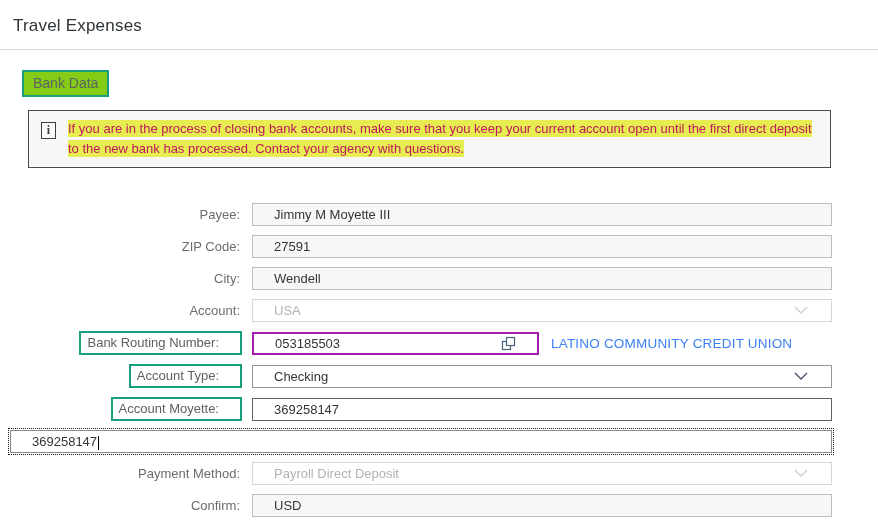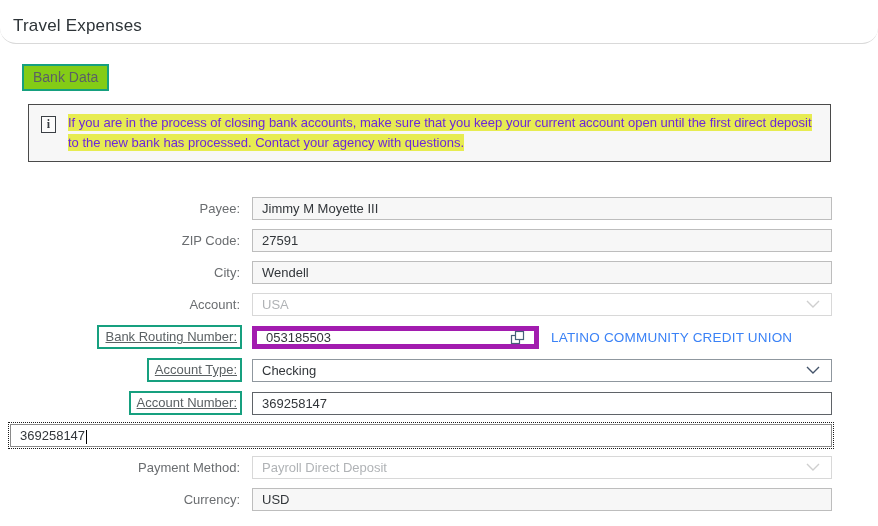--- a/index.html
+++ b/index.html
@@ -3,21 +3,21 @@
 <meta charset="utf-8">
 <style>
   * { margin:0; padding:0; box-sizing:border-box; }
   html,body { background:#ffffff; }
   body {
     width:878px; height:526px; overflow:hidden;
     font-family:"Liberation Sans", sans-serif;
     color:#32363a; position:relative;
   }
   
-  .page-header { padding:16px 12px 7px 13px; border-bottom:1px solid #d9d9d9;border-radius:16px; }
+  .page-header { padding:16px 12px 13px 13px; border-bottom:1px solid #d9d9d9; }
   .page-title { font-size:17px; color:#2e3438; font-weight:400; letter-spacing:0.2px; }
 
   
   .section-label {
     display:inline-block; margin:20px 0 0 22px;
     border:2px solid #16a07f; padding:3px 9px 4px 9px;
     font-size:14px; color:#5b6164; background:#84cc16;
   }
 
   
@@ -28,51 +28,51 @@
     display:flex; align-items:flex-start; gap:12px;
   }
   .info-icon {
     flex:0 0 auto; margin-top:3px;
     width:15px; height:17px; border:1px solid #3a3f44;
     display:flex; align-items:center; justify-content:center;
     font-family:"Liberation Serif", serif; font-size:12px; font-weight:700; color:#3a3f44;
     background:#fbfbfb;
   }
   .message-text { font-size:13px; line-height:1.55; color:#23262a; }
-  .message-text mark { background:#e7ec51; color:#6d28d9; padding:1px 0; }
+  .message-text mark { background:#e7ec51; color:#be185d; padding:1px 0; }
 
   
   .form { margin-top:35px; }
   .row { display:flex; margin:0 46px 9px 0; min-height:23px; }
   .lbl {
     flex:0 0 242px; text-align:right; padding-right:0;
     display:flex; justify-content:flex-end; align-items:center;
   }
   .lbl .plain { font-size:13px; color:#6a6d70; padding-right:2px; }
   .lbl .boxed {
     font-size:13px; color:#5b6164; border:2px solid #16a07f;
-    padding:2px 3px 3px 6px; background:#fff; white-space:nowrap;text-decoration:underline;
+    padding:2px 21px 3px 6px; background:#fff; white-space:nowrap;
   }
   .ctrl { flex:1 1 auto; display:flex; align-items:center; margin-left:10px; }
 
   .field {
     height:23px; display:flex; align-items:center;
-    font-size:13px; padding:0 9px; width:100%;
+    font-size:13px; padding:0 21px; width:100%;
     background:#fff; position:relative;
   }
   .field .val { flex:1 1 auto; white-space:nowrap; overflow:hidden; }
 
   .field.ro { background:#f7f7f7; border:1px solid #bdbdbd; color:#32363a; }
 
   .field.sel { border:1px solid #8f979e; color:#32363a; }
   .field.sel-dis { border:1px solid #d8d8d8; color:#b0b3b6; }
   .chev { flex:0 0 auto; margin-left:8px; margin-right:2px; }
   .chev svg { display:block; }
 
-  .field.routing { width:287px; flex:0 0 287px; border:5px solid #a21caf; color:#32363a; }
+  .field.routing { width:287px; flex:0 0 287px; border:2px solid #a21caf; color:#32363a; }
   .vh-icon { flex:0 0 auto; margin-left:8px; }
   .vh-icon svg { display:block; }
   .bank-name { font-size:13.5px; color:#3b82f6; margin-left:12px; letter-spacing:0.2px; white-space:nowrap; }
 
   .field.inp { border:1px solid #5f6368; color:#32363a; }
   .field.focused {
     border:1px solid #8a8a8a;
     outline:1px dotted #1a1a1a; outline-offset:1px;
   }
   .caret { display:inline-block; width:0; height:14px; border-left:1px solid #000; margin-left:1px; vertical-align:middle; }
@@ -175,21 +175,21 @@
           <svg width="14" height="9" viewBox="0 0 14 9">
               <polyline points="1,1 7,7 13,1" fill="none" stroke="#44546a" stroke-width="1.4"></polyline>
             </svg>
         </span>
       </div>
     </div>
   </div>
 
   <div class="row">
     <div class="lbl">
-        <span class="boxed">Account Number:</span>
+        <span class="boxed">Account Moyette:</span>
       </div>
     <div class="ctrl">
       <div class="field inp">
         <span class="val">369258147</span>
       </div>
     </div>
   </div>
 
   <div class="row">
     <div class="ctrl">
@@ -210,21 +210,21 @@
           <svg width="14" height="9" viewBox="0 0 14 9">
               <polyline points="1,1 7,7 13,1" fill="none" stroke="#cfcfcf" stroke-width="1.4"></polyline>
             </svg>
         </span>
       </div>
     </div>
   </div>
 
   <div class="row">
     <div class="lbl">
-        <span class="plain">Currency:</span>
+        <span class="plain">Confirm:</span>
       </div>
     <div class="ctrl">
       <div class="field ro">
         <span class="val">USD</span>
       </div>
     </div>
   </div>
 
 </div>
 

